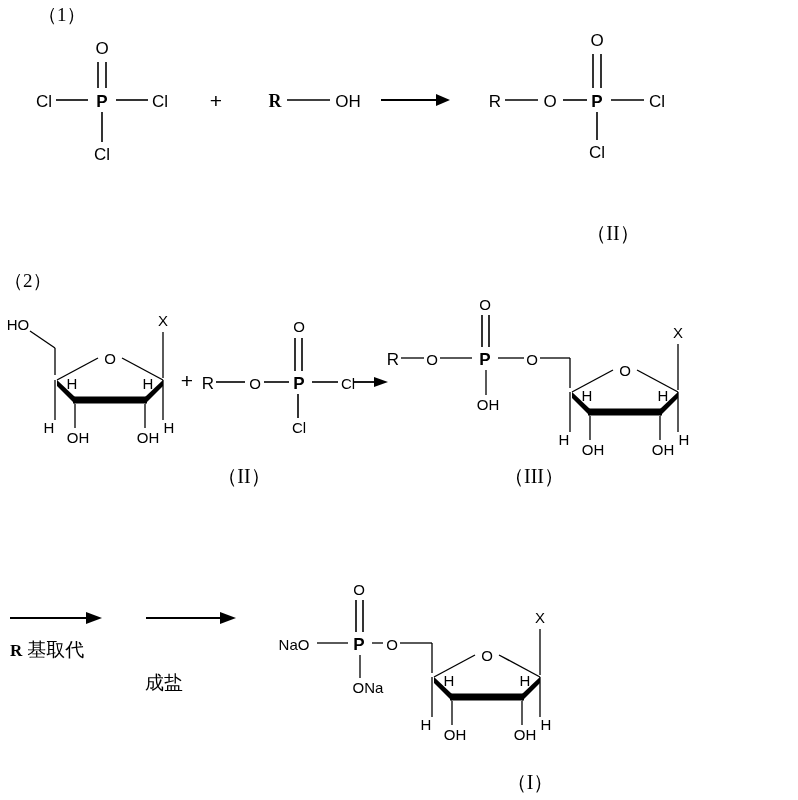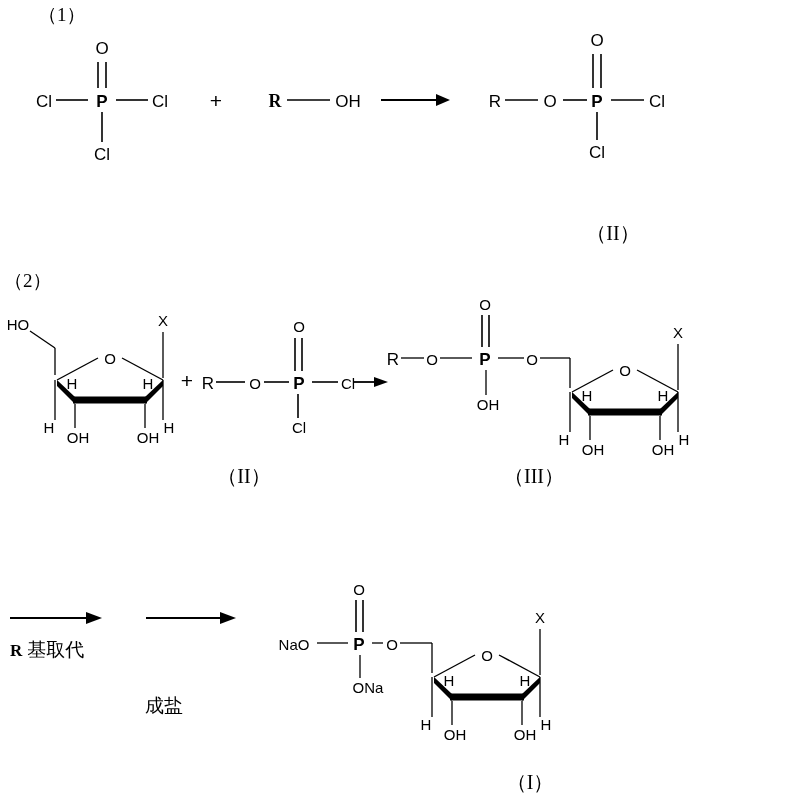--- a/index.html
+++ b/index.html
@@ -326,16 +326,16 @@
       <text class="atom-small" x="455" y="740" text-anchor="middle">OH</text>
       <text class="atom-small" x="525" y="740" text-anchor="middle">OH</text>
 
       <text class="label-roman" x="530" y="789" text-anchor="middle">（I）</text>
     </svg>
 
     <div style="position:absolute; left:10px; top:637px; display:flex; align-items:baseline; gap:5px;">
       <span class="cjk-r">R</span>
       <span class="cjk">基取代</span>
     </div>
-    <div style="position:absolute; left:145px; top:693px;" class="cjk">成盐</div>
+    <div style="position:absolute; left:145px; top:670px;" class="cjk">成盐</div>
   </div>
 
 </div>
 
 </body></html>

